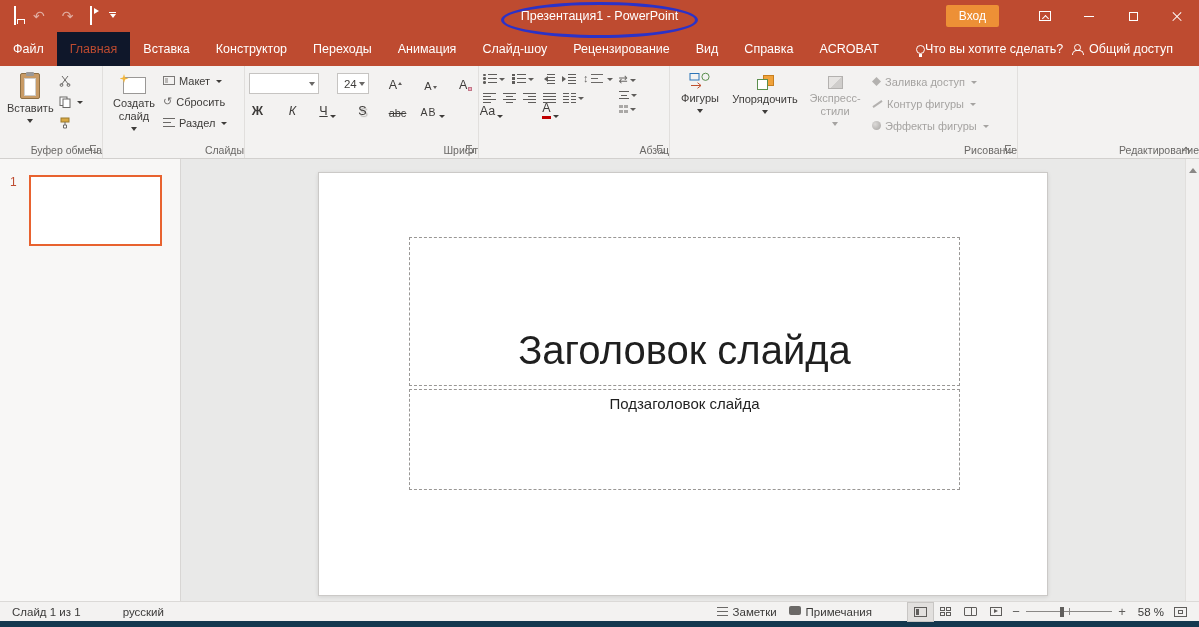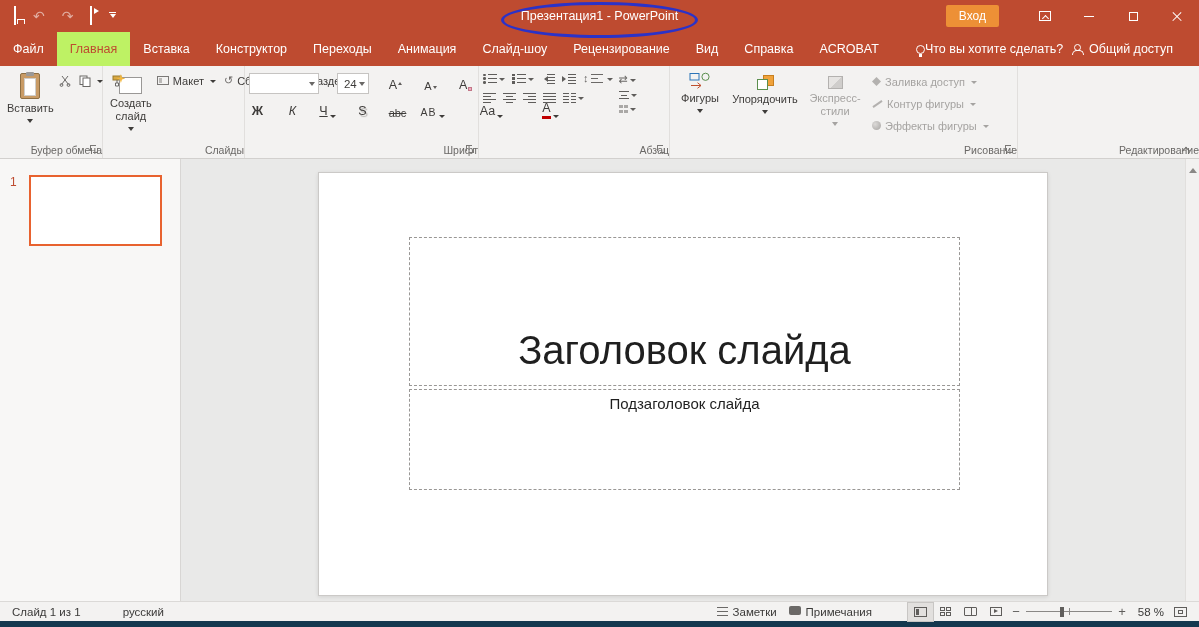--- a/index.html
+++ b/index.html
@@ -29,42 +29,42 @@
   .ic-min { width:10px; height:1px; background:#fff; }
   .ic-max { width:9px; height:9px; border:1px solid #fff; }
   .ic-close { position:relative; width:12px; height:12px; }
   .ic-close::before, .ic-close::after { content:""; position:absolute; left:0; top:5.5px; width:12px; height:1.2px; background:#fff; }
   .ic-close::before { transform:rotate(45deg); } .ic-close::after { transform:rotate(-45deg); }
   .annotation { position:absolute; left:501px; top:2px; width:197px; height:36px; border:3px solid #2B32C8; border-radius:50%; pointer-events:none; z-index:40; }
 
   
   .tabrow { height:34px; background:#BE4B30; display:flex; align-items:stretch; }
   .tab { padding:0 13px; display:flex; align-items:center; font-size:12.5px; color:#fff; cursor:pointer; white-space:nowrap; }
-  .tab.active { background:#bef264; color:#BE4B30; }
+  .tab.active { background:#0f172a; color:#BE4B30; }
   .tellme { display:flex; align-items:center; color:#fff; font-size:12.5px; margin-left:24px; cursor:pointer; }
   .ic-bulb { width:9px; height:9px; border:1.2px solid #fff; border-radius:50%; position:relative; }
   .ic-bulb::after { content:""; position:absolute; left:2.2px; bottom:-4px; width:2.5px; height:3px; background:#fff; }
   .share { display:flex; align-items:center; gap:7px; color:#fff; font-size:12.5px; margin-left:auto; margin-right:26px; cursor:pointer; }
   .ic-person { width:11px; height:11px; position:relative; }
   .ic-person::before { content:""; position:absolute; left:3px; top:0; width:5px; height:5px; border:1.2px solid #fff; border-radius:50%; }
   .ic-person::after { content:""; position:absolute; left:0.5px; bottom:0; width:10px; height:4px; border:1.2px solid #fff; border-bottom:none; border-radius:5px 5px 0 0; }
 
   
   .ribbon { position:relative; height:93px; background:#F3F2F1; border-bottom:1px solid #D2D0CE; display:flex; }
   .group { position:relative; height:100%; padding:4px 4px 15px; border-right:1px solid #E1DFDD; }
   .group-label { position:absolute; bottom:2px; left:0; right:0; text-align:right; font-size:10.5px; color:#6A6866; white-space:nowrap; }
   .launcher { position:absolute; right:3px; bottom:4px; width:9px; height:9px; cursor:pointer; }
   .launcher::before { content:""; position:absolute; left:0; top:0; width:5px; height:5px; border-left:1px solid #7A7876; border-top:1px solid #7A7876; }
   .launcher::after { content:""; position:absolute; right:1px; bottom:1px; width:4px; height:4px; border-right:1.4px solid #7A7876; border-bottom:1.4px solid #7A7876; }
   .collapse-ribbon { position:absolute; right:6px; bottom:3px; width:12px; height:10px; cursor:pointer; }
   .collapse-ribbon::after { content:""; position:absolute; left:2px; top:3px; width:5px; height:5px; border-left:1.3px solid #6A6866; border-top:1.3px solid #6A6866; transform:rotate(45deg); }
 
   .rbtn-big { display:flex; flex-direction:column; align-items:center; gap:3px; font-size:11px; color:#3E3C3A;
               padding:2px 3px; cursor:pointer; text-align:center; line-height:1.2; }
-  .mini-col { display:flex; gap:4px; padding-top:2px; }
+  .mini-col { display:flex; flex-direction:column; gap:4px; padding-top:2px; }
   .rbtn-mini { display:flex; align-items:center; gap:4px; font-size:11px; color:#3E3C3A; height:17px; padding:0 2px; cursor:pointer; white-space:nowrap; }
   .dd::after { content:""; width:0; height:0; border:3px solid transparent; border-top:3.5px solid currentColor; margin-left:2px; transform:translateY(2px); }
   .dd-below::after { content:""; width:0; height:0; border:3.5px solid transparent; border-top:4px solid currentColor; margin-top:1px; }
   .disabled { color:#A5A3A1; }
   .grp-row { display:flex; align-items:flex-start; }
 
   .ic-paste { width:20px; height:26px; background:#C89B66; border:1px solid #8E6F44; border-radius:2px; position:relative; margin-top:1px; }
   .ic-paste::before { content:""; position:absolute; left:3px; top:4px; right:3px; bottom:2px; background:#fff; border:1px solid #D0CECB; }
   .ic-paste::after { content:""; position:absolute; left:5px; top:-2px; width:8px; height:4px; background:#9B9997; border-radius:1px; }
   .ic-newslide { width:23px; height:17px; background:#fff; border:1px solid #9A9896; position:relative; margin-top:5px; }

